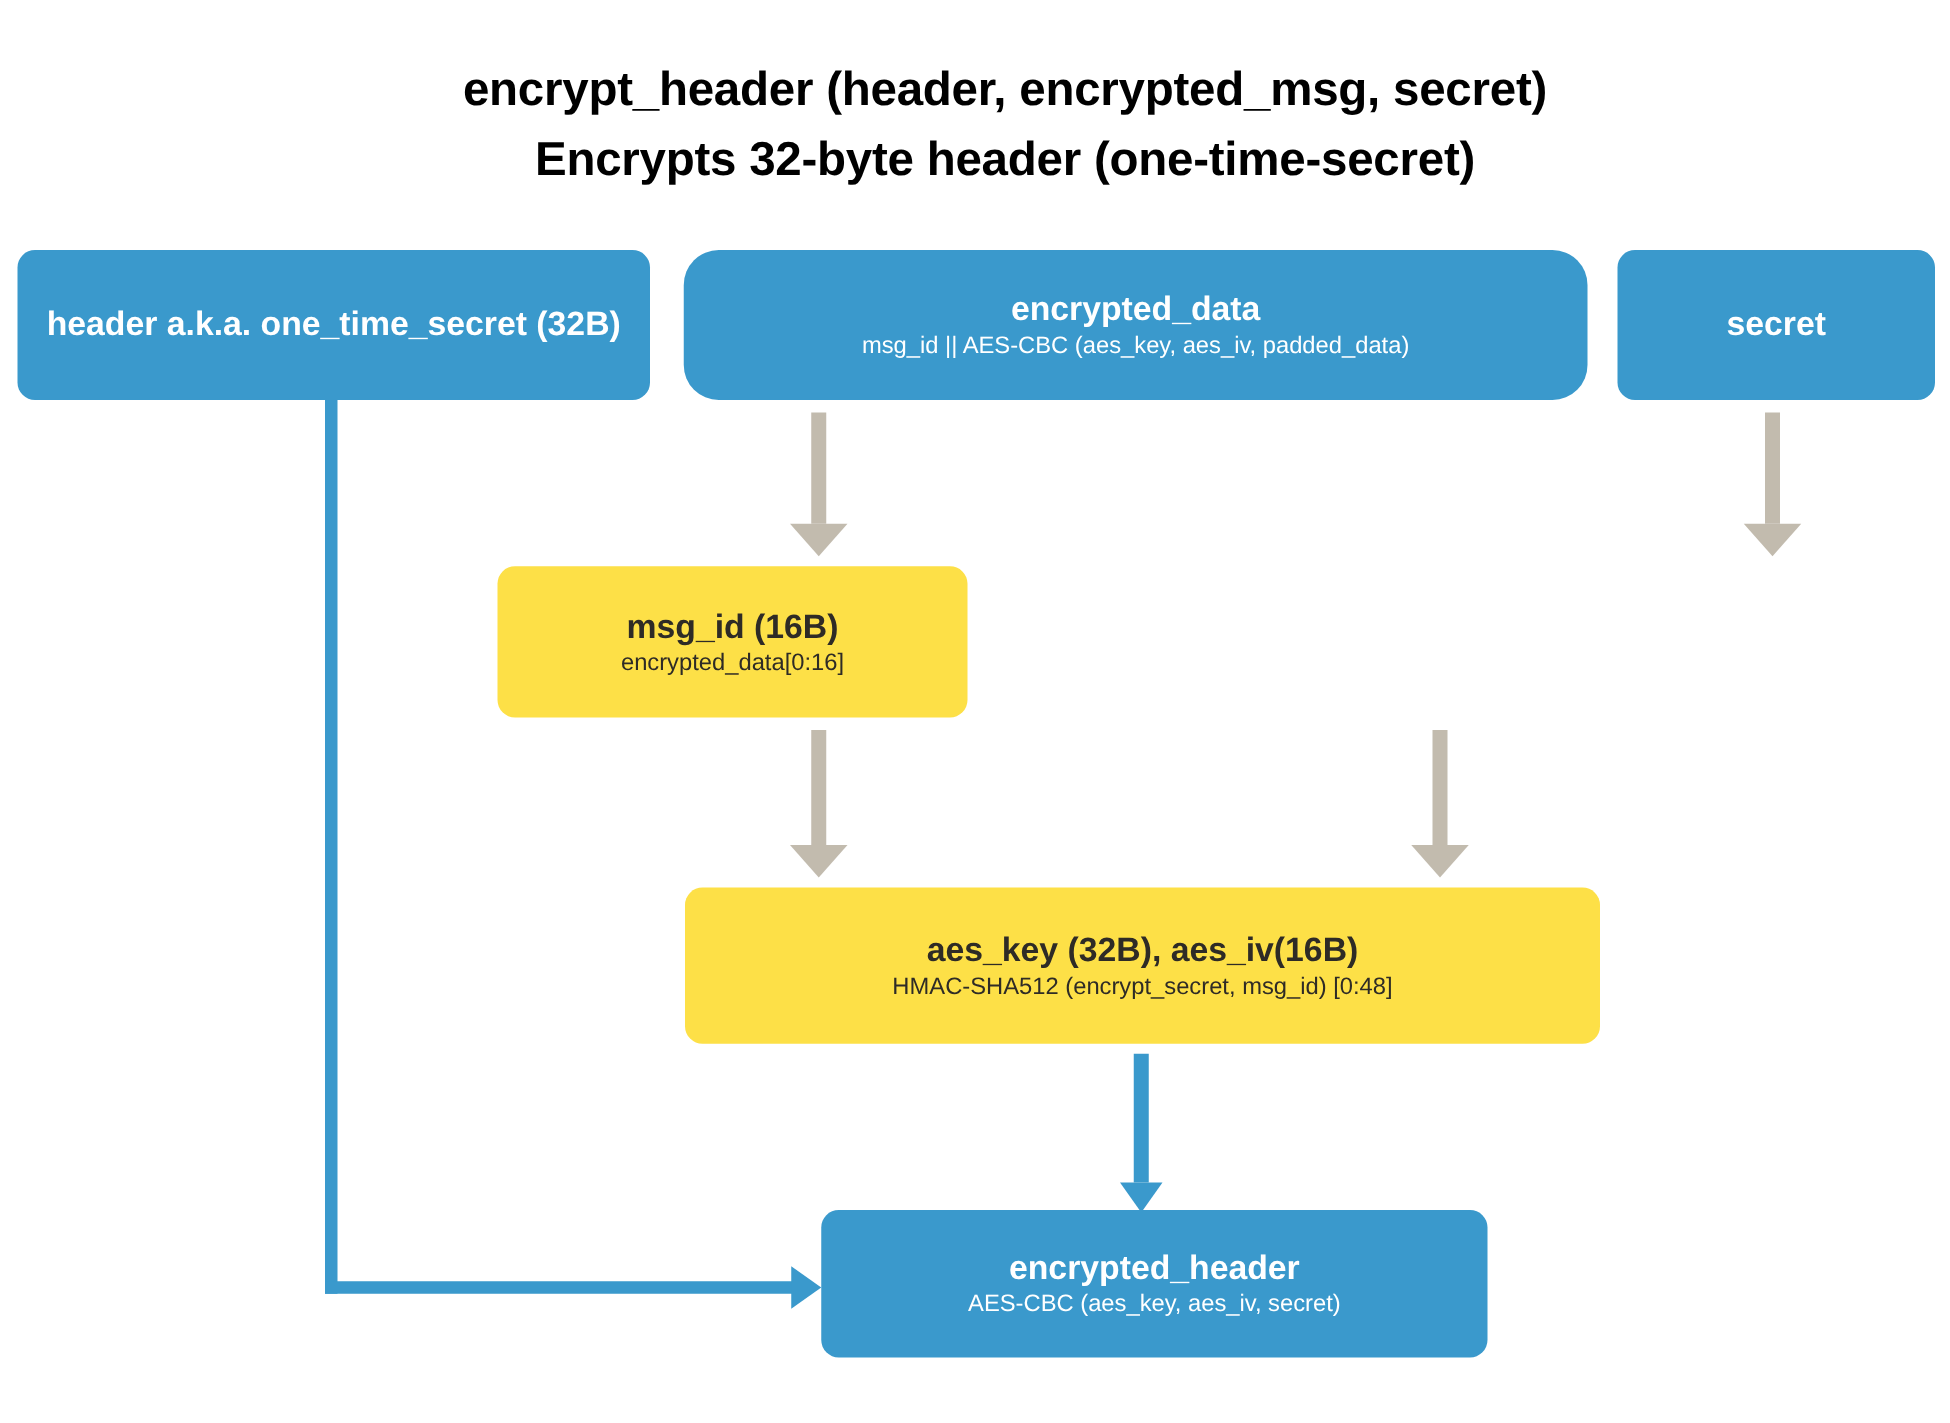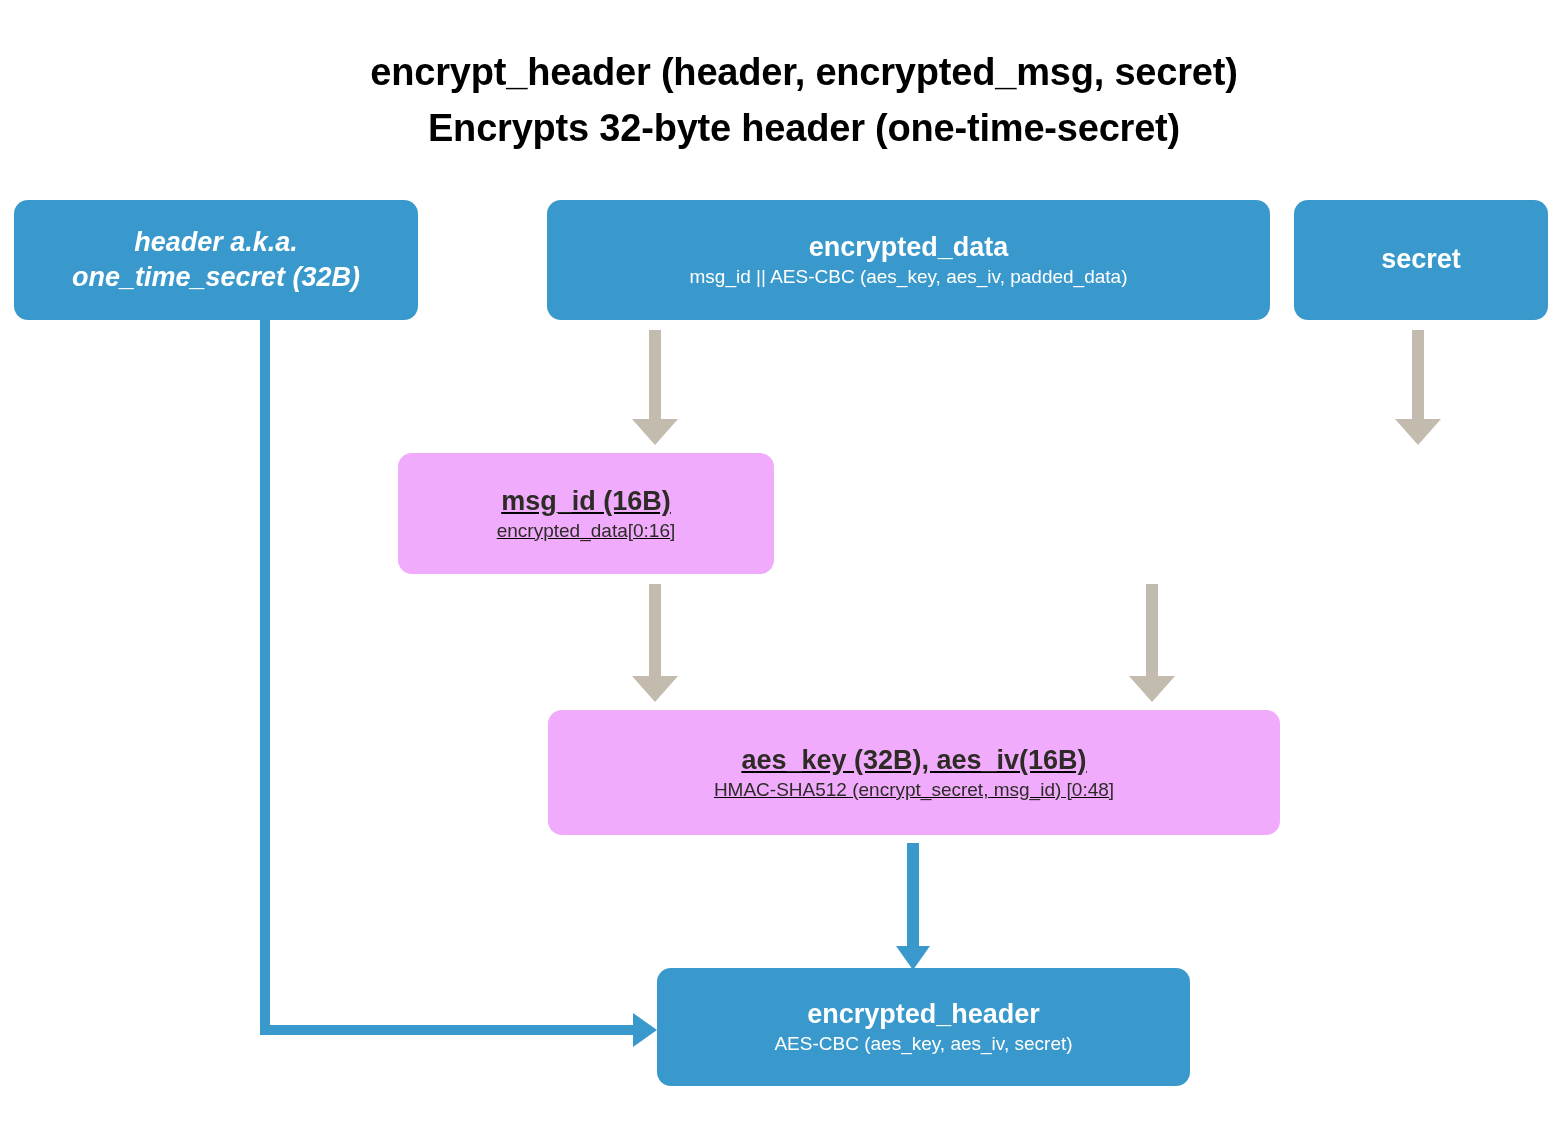--- a/index.html
+++ b/index.html
@@ -47,22 +47,21 @@
     flex-direction: column;
     align-items: center;
     justify-content: center;
     text-align: center;
     padding: 6px 14px;
   }
   .node.blue {
     background: #3a99cc;
   }
   .node.beige {
-    background: #f0abfc;
-    text-decoration: underline;
+    background: #fde047;
   }
   .node .n-title {
     font-weight: bold;
     font-size: 27px;
     line-height: 1.30;
     white-space: nowrap;
   }
   .node .n-sub {
     font-weight: normal;
     font-size: 19px;
@@ -131,25 +130,25 @@
 </head>
 <body>
 
 <div id="canvas">
 
   <div class="title-block">
     <div class="title-line">encrypt_header (header, encrypted_msg, secret)</div>
     <div class="title-line">Encrypts 32-byte header (one-time-secret)</div>
   </div>
 
-  <div class="node blue" style="left:14px; top:200px; width:404px; height:120px;font-style:italic;">
+  <div class="node blue" style="left:14px; top:200px; width:506px; height:120px;">
     <div class="n-title wrap">header a.k.a. one_time_secret (32B)</div>
   </div>
 
-  <div class="node blue" style="left:547px; top:200px; width:723px; height:120px;">
+  <div class="node blue" style="left:547px; top:200px; width:723px; height:120px;border-radius:28px;">
     <div class="n-title">encrypted_data</div>
     <div class="n-sub">msg_id || AES-CBC (aes_key, aes_iv, padded_data)</div>
   </div>
 
   <div class="node blue" style="left:1294px; top:200px; width:254px; height:120px;">
     <div class="n-title">secret</div>
   </div>
 
   <div class="arrow-v gray" style="left:632px; top:330px; width:46px; height:115px;">
     <div class="shaft" style="height:89px;"></div>

